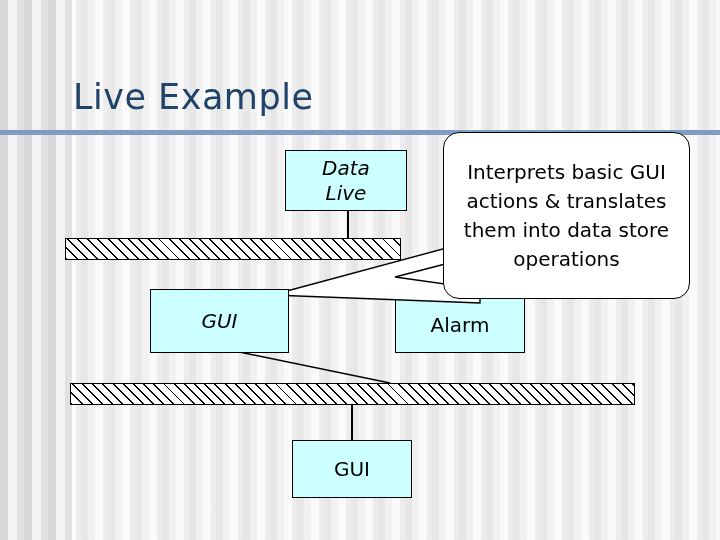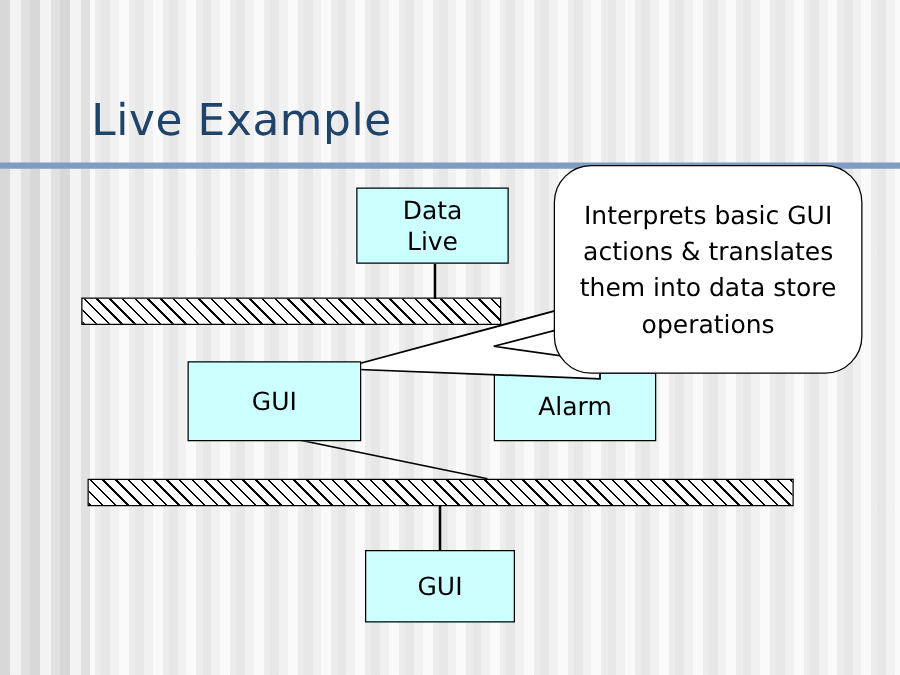--- a/index.html
+++ b/index.html
@@ -50,30 +50,30 @@
   }
 
   
   .box{
     position:absolute;box-sizing:border-box;
     background:#ccffff;border:1.5px solid #000;
     display:flex;align-items:center;justify-content:center;
     text-align:center;color:#000;
     font-size:20px;line-height:25px;
   }
-  .box .lines{display:block;}
+  .box .lines{display:block;font-style:italic;}
 
   
   .conn{position:absolute;background:#000;}
 
   
   #bubble{
     position:absolute;left:443px;top:132px;width:247px;height:167px;
     box-sizing:border-box;
-    background:#ffffff;border:1.8px solid #000;border-radius:30px;
+    background:#ffffff;border:1.8px solid #000;border-radius:16px;
     display:flex;align-items:center;justify-content:center;
     text-align:center;color:#000;
     font-size:20px;line-height:29px;
     z-index:6;
   }
   #bubble-text{padding:0 14px;}
 
   
   #bubble-tail{
     position:absolute;left:180px;top:237px;width:300px;height:96px;

